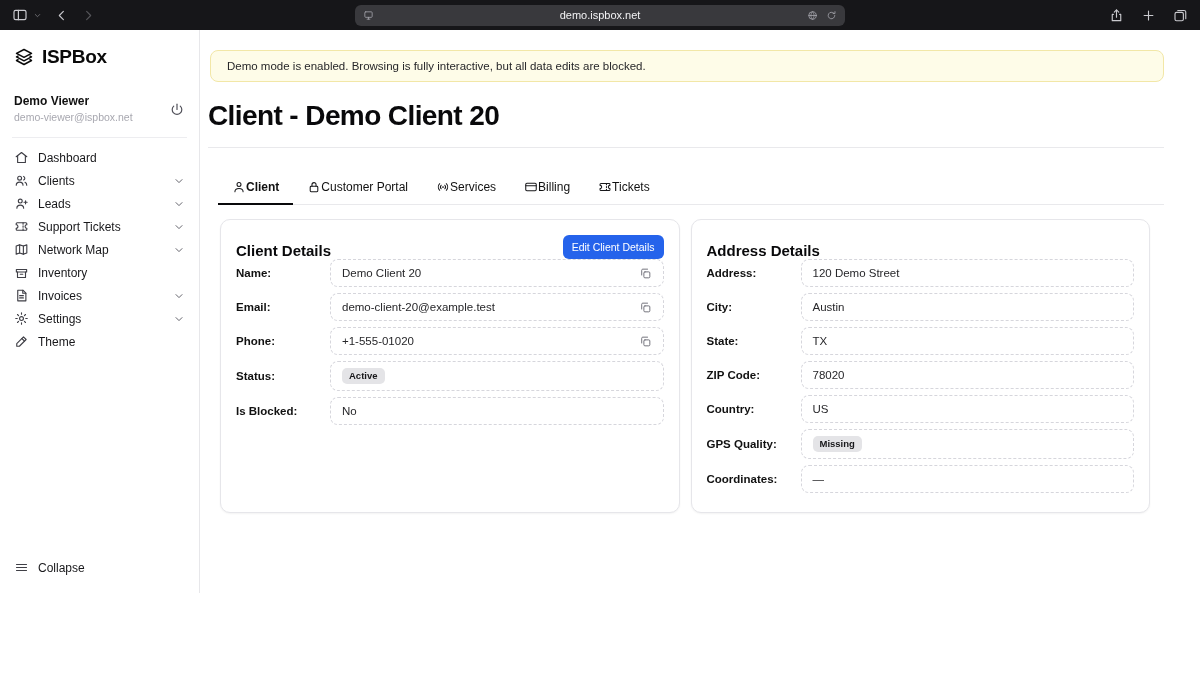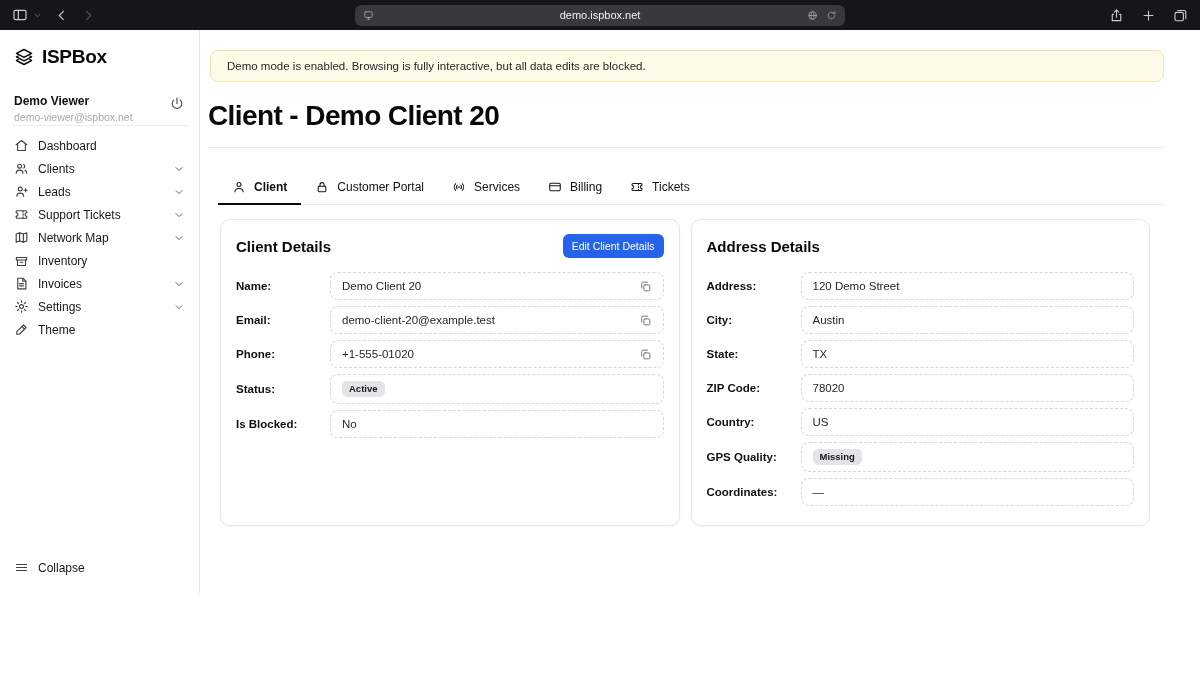--- a/index.html
+++ b/index.html
@@ -16,45 +16,45 @@
   .url-bar{position:absolute;left:50%;transform:translateX(-50%);top:4.5px;width:490px;height:21px;background:#39393d;border-radius:6px;display:flex;align-items:center;justify-content:center;color:#f2f2f4;font-size:11px;cursor:text}
   .url-icon{display:flex;color:#a3a3aa}
   .url-icon.left{position:absolute;left:8px}
   .url-right{position:absolute;right:8px;display:flex;gap:8px;align-items:center}
 
   
   .app{display:flex;height:563px;background:#fff}
   .sidebar{width:200px;min-width:200px;border-right:1px solid #e7e7ea;display:flex;flex-direction:column;padding:12px 12px 14px;background:#fff}
   .logo-row{display:flex;align-items:center;gap:8px;padding:4px 2px;margin-bottom:22px;color:#0a0a0a;cursor:pointer}
   .logo-text{font-size:19px;font-weight:700;letter-spacing:-0.3px}
-  .user-row{display:flex;justify-content:space-between;align-items:flex-start;padding:0 2px 2px;border-bottom:1px solid #ededf0;margin-bottom:8px}
+  .user-row{display:flex;justify-content:space-between;align-items:center;padding:0 2px 14px;border-bottom:1px solid #ededf0;margin-bottom:8px}
   .user-name{font-size:12px;font-weight:700;color:#111;margin-bottom:3px}
   .user-email{font-size:10.5px;color:#a8a8b0}
   .power-btn{color:#52525b;cursor:pointer;margin-top:2px}
   .nav{display:flex;flex-direction:column}
   .nav-item{display:flex;align-items:center;gap:9px;padding:4px 2px;height:23px;font-size:12px;color:#18181b;cursor:pointer;border-radius:6px}
   .nav-icon{display:flex;color:#3f3f46}
   .nav-label{flex:1;white-space:nowrap}
   .nav-chevron{display:flex;color:#52525b}
   .collapse-row{margin-top:auto;display:flex;align-items:center;gap:9px;font-size:12px;color:#18181b;padding:4px 2px;cursor:pointer}
 
   
   .main{flex:1;padding:20px 36px 0 8px;overflow:hidden;background:#fff}
   .banner{background:#fefce8;border:1px solid #f2e7a7;border-radius:8px;padding:9px 16px;font-size:11.5px;color:#27272a;margin-left:2px}
   .page-title{font-size:28px;font-weight:800;color:#09090b;letter-spacing:-0.6px;margin:18px 0 0 0}
   .title-divider{height:1px;background:#e9e9ec;margin:15px 0 24px}
   .tabs{display:flex;border-bottom:1px solid #e9e9ec;margin-left:10px}
-  .tab{display:flex;align-items:center;gap:8px;padding:8px 14px 10px;font-size:12px;color:#111;cursor:pointer;position:relative;white-space:nowrap}
+  .tab{display:flex;align-items:center;gap:0;padding:8px 14px 10px;font-size:12px;color:#111;cursor:pointer;position:relative;white-space:nowrap}
   .tab.active{font-weight:700}
   .tab.active::after{content:"";position:absolute;left:0;right:0;bottom:-1px;height:2px;background:#09090b}
   .tab-icon{display:flex;color:#18181b}
 
   .cards{display:flex;gap:11px;padding:14px 14px 0 12px;align-items:stretch}
   .card{flex:1;border:1px solid #e6e6ea;border-radius:10px;background:#fff;padding:13px 15px;box-shadow:0 1px 2px rgba(0,0,0,0.05)}
-  .card-header{display:flex;align-items:center;justify-content:space-between;min-height:26px;margin-bottom:13px}
+  .card-header{display:flex;align-items:flex-end;justify-content:space-between;min-height:26px;}
   .card-title{font-size:15px;font-weight:700;color:#09090b}
   .edit-btn{background:#2563eb;color:#fff;font-size:10.5px;font-weight:400;border:none;border-radius:6px;padding:6px 9px;cursor:pointer;font-family:inherit}
   .field-row{display:flex;align-items:center;margin-bottom:6px}
   .field-label{width:94px;min-width:94px;font-size:11.5px;font-weight:600;color:#111}
   .field-value{flex:1;display:flex;align-items:center;border:1px dashed #d6d6dc;border-radius:8px;padding:6px 11px;font-size:11.5px;color:#27272a;min-height:28px;background:#fff}
   .badge{background:#e4e4e7;color:#18181b;font-size:9.5px;font-weight:700;padding:3px 7px;border-radius:5px;line-height:1}
   .copy-btn{margin-left:auto;display:flex;color:#71717a;cursor:pointer}
 </style>
 </head>
 <body>

